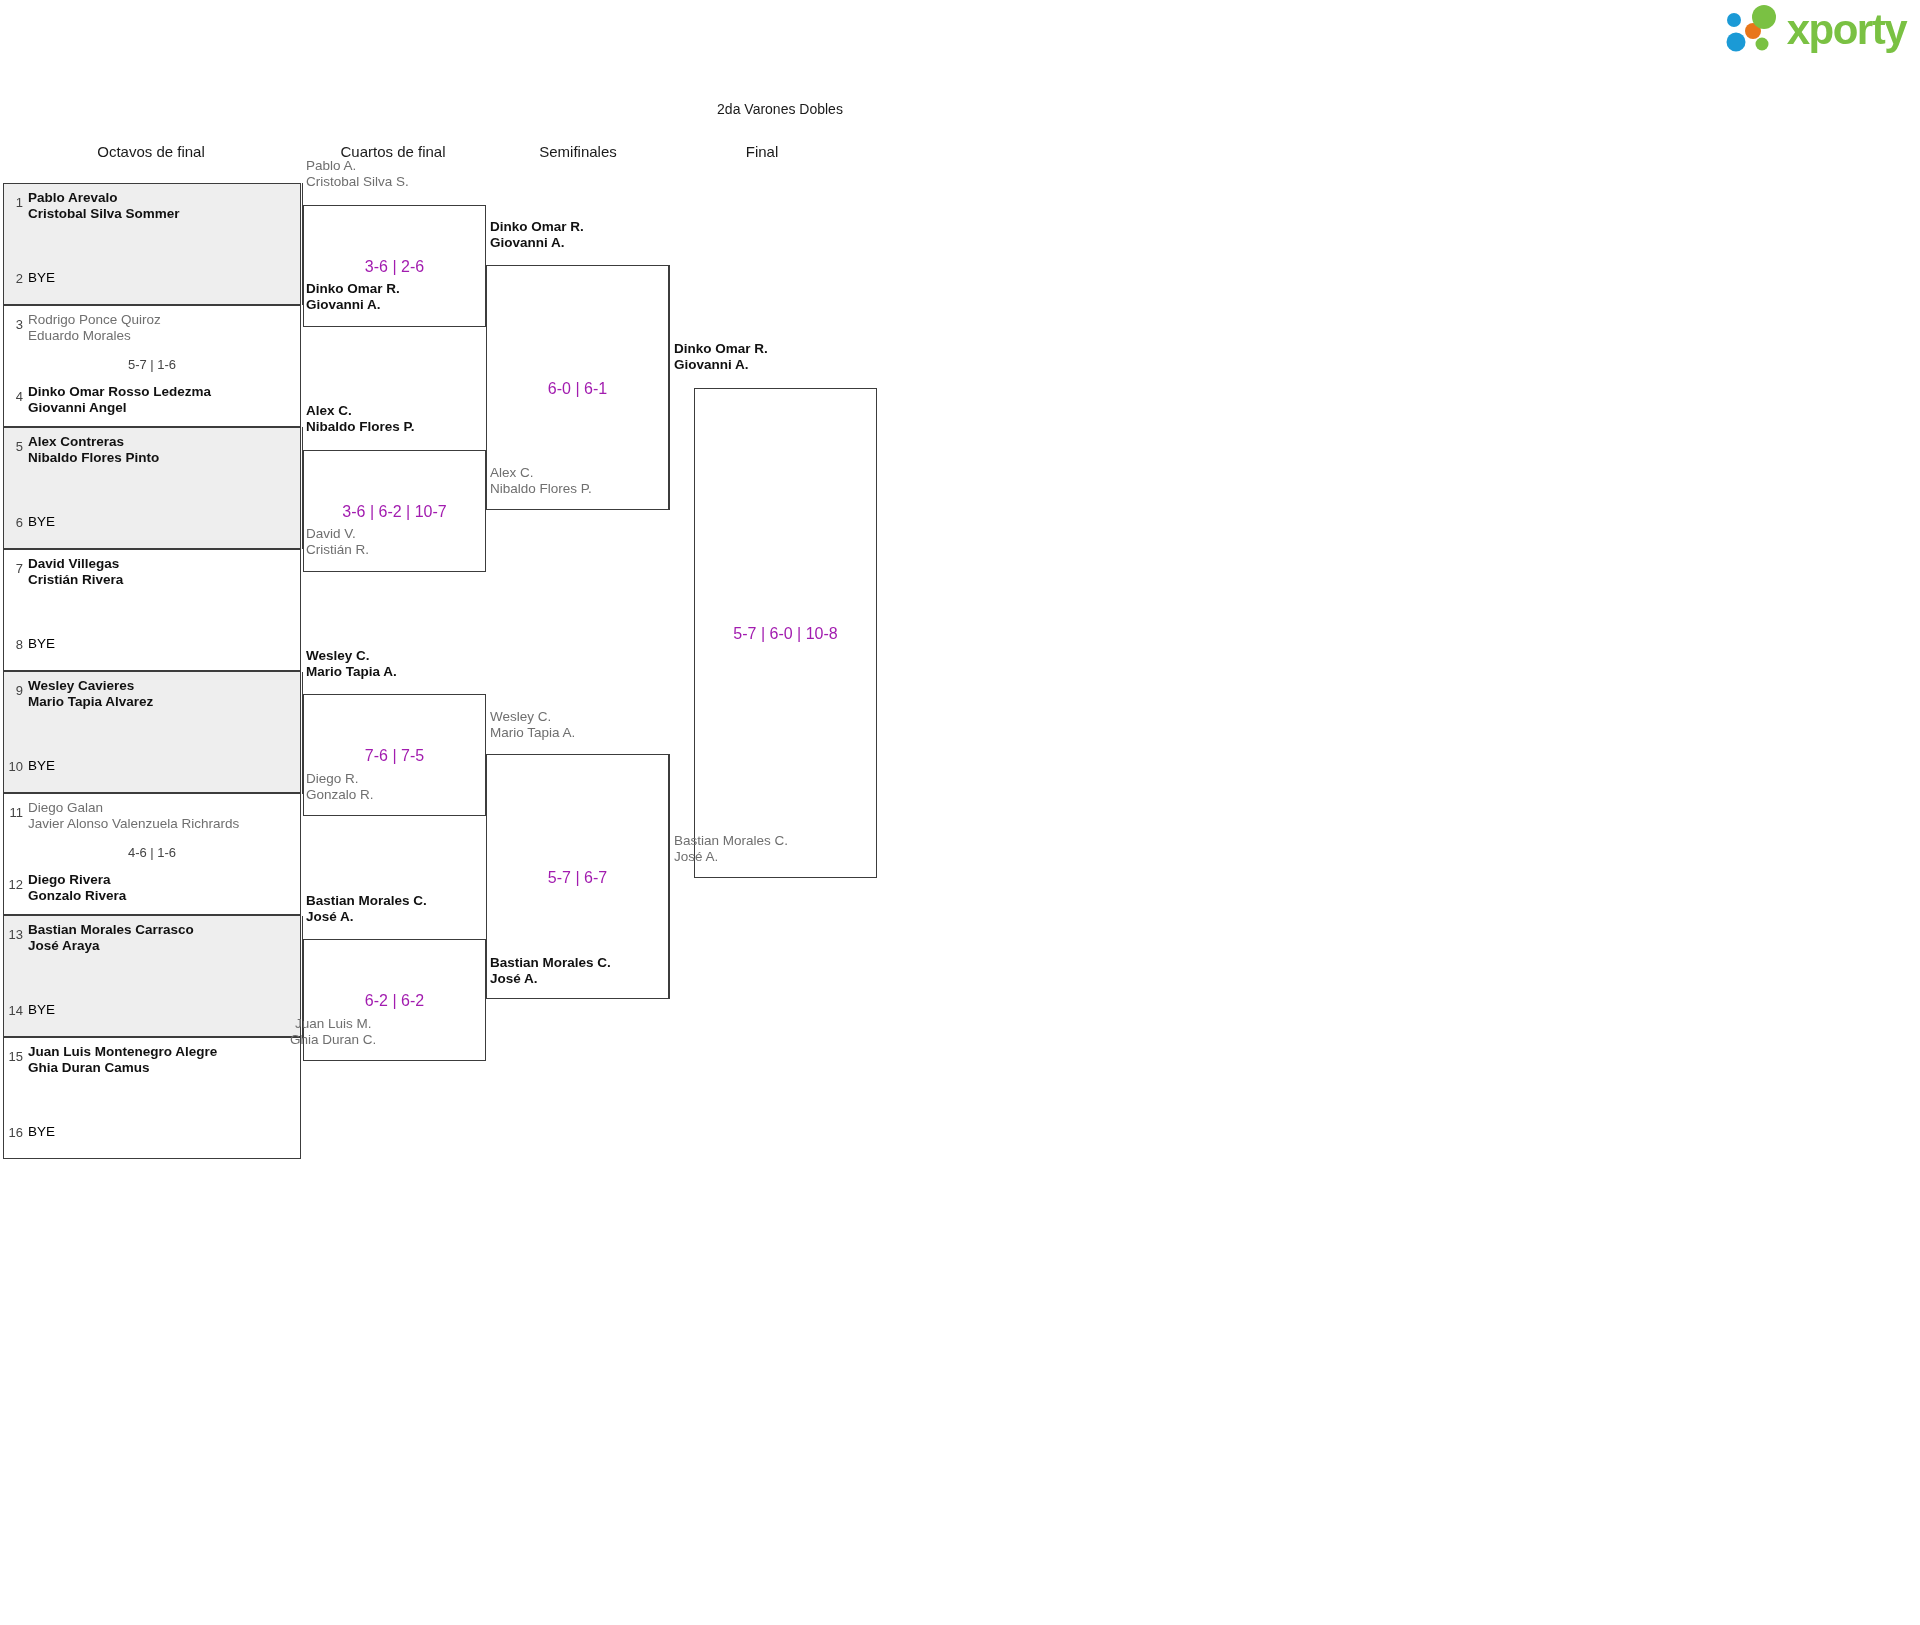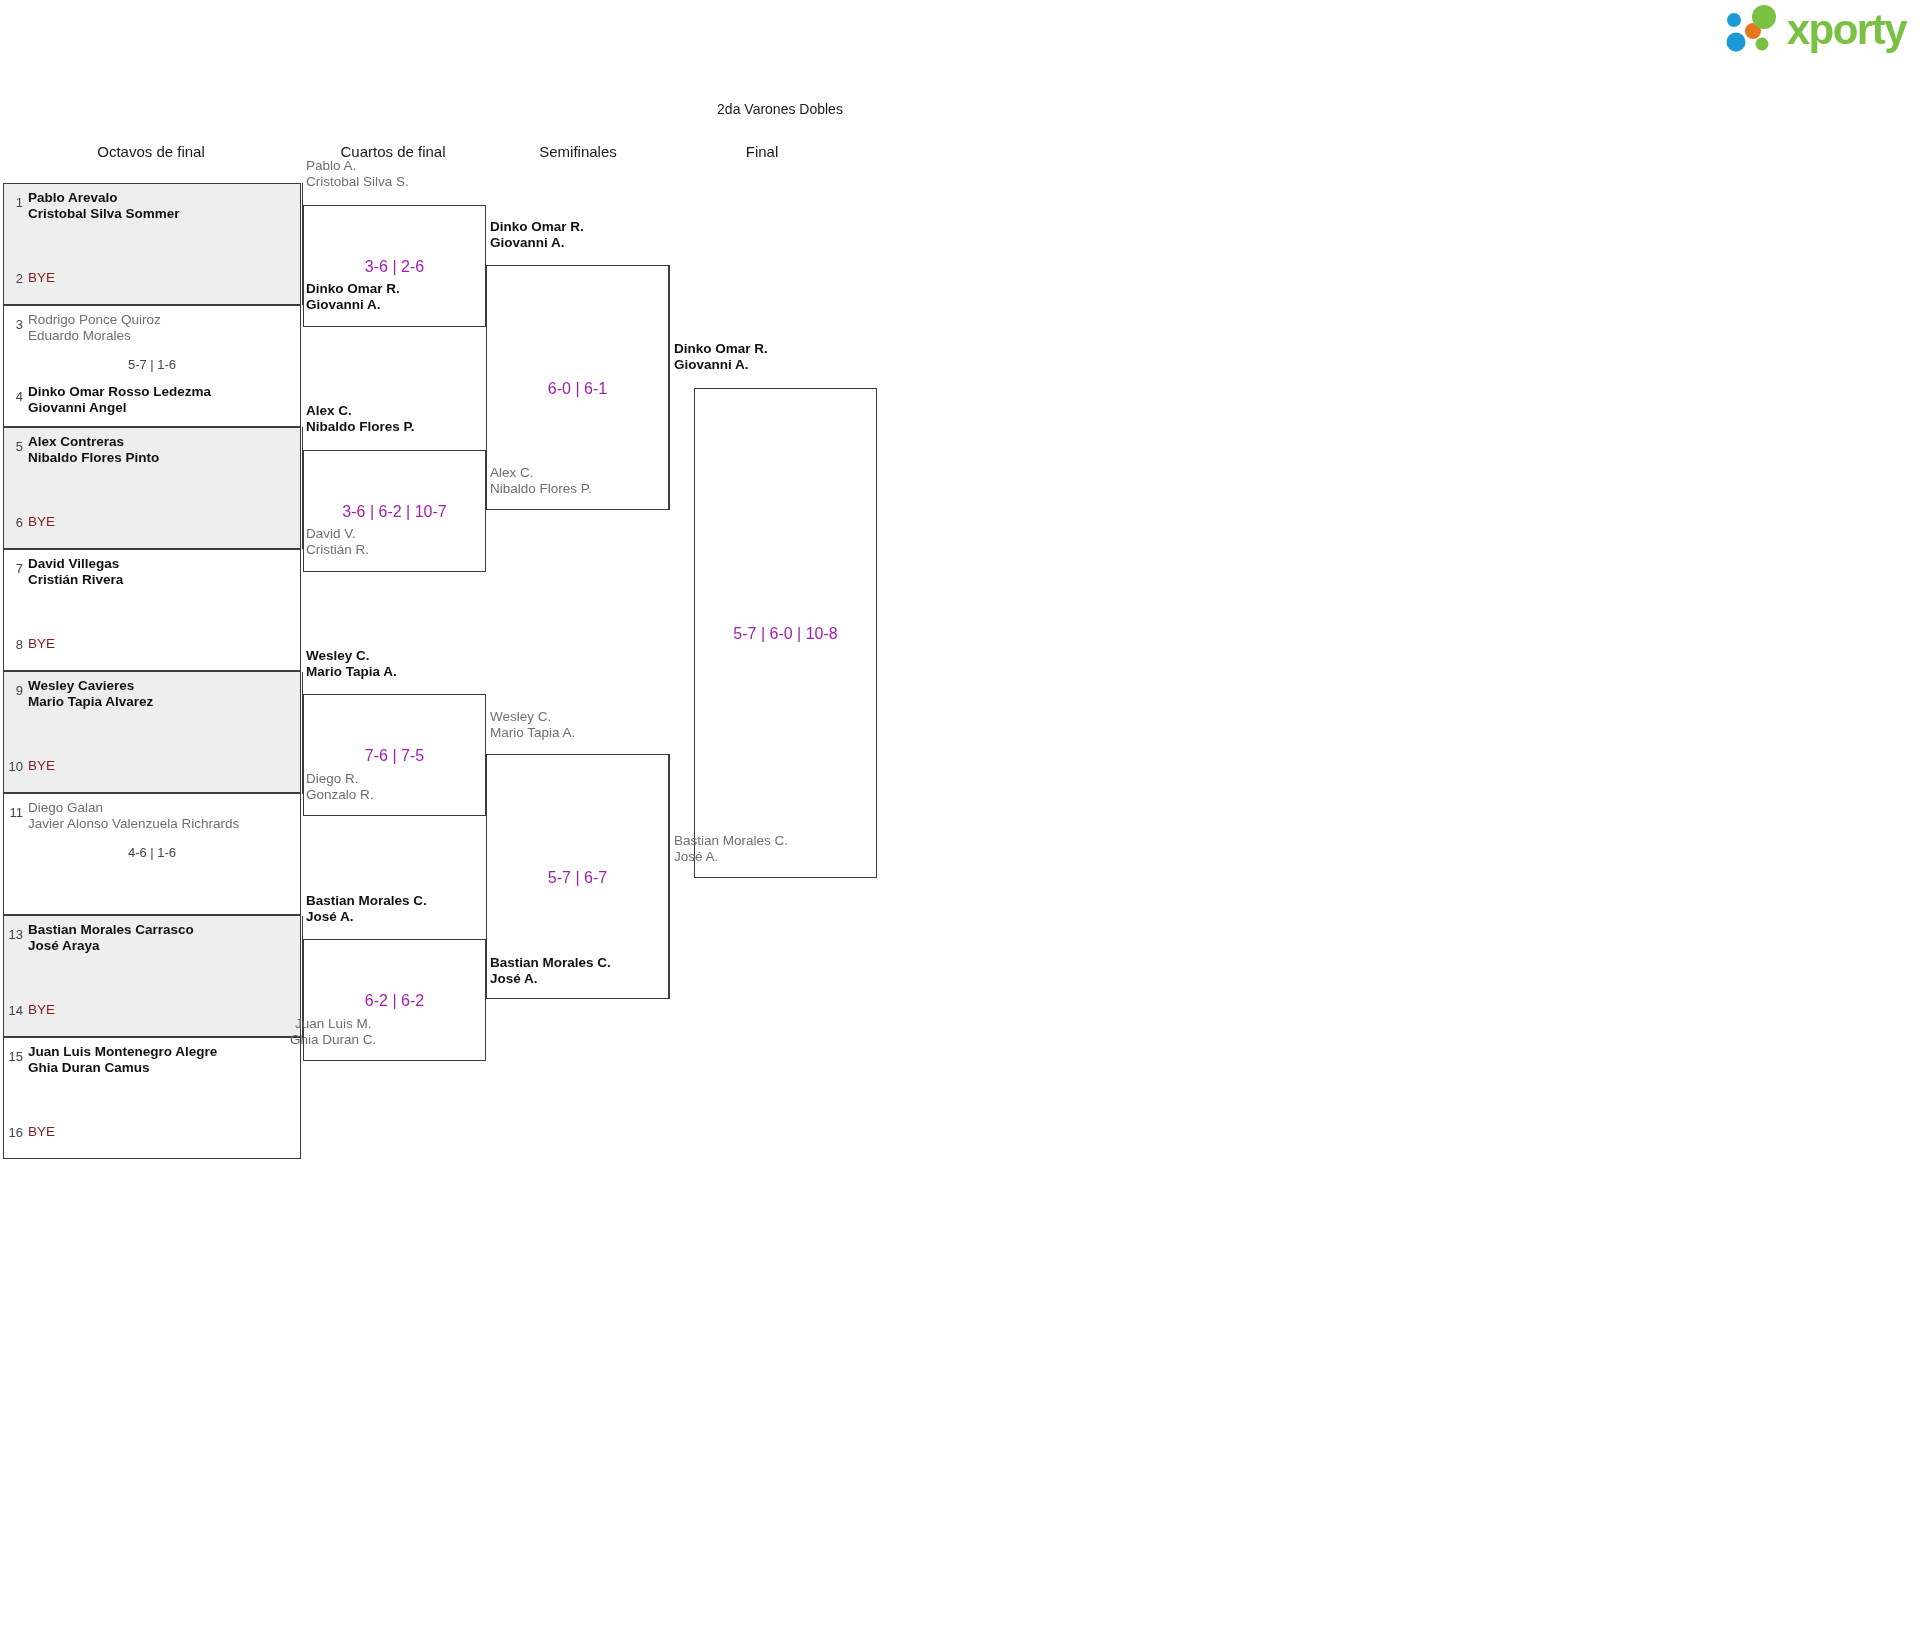--- a/index.html
+++ b/index.html
@@ -96,21 +96,21 @@
     padding-top: 14px;
   }
   .names {
     font-size: 13.5px;
     line-height: 15.5px;
     padding-top: 2px;
     color: #6f6f6f;
     white-space: nowrap;
   }
   .names.winner { color: #111111; font-weight: bold; }
-  .names.bye { color: #7f1d1d; padding-top: 12px; }
+  .names.bye { color: #000000; padding-top: 12px; }
 
   .r1-score {
     position: absolute;
     left: 0; right: 0;
     text-align: center;
     font-size: 13px;
     color: #444;
   }
 
   
@@ -247,20 +247,27 @@
       </div>
       <div class="r1-block" style="top: 793px; height: 122px;">
         <div class="r1-row" style="top: 4px;">
           <div class="seed" style="padding-top: 8px;">11</div>
           <div class="names">
             <div>Diego Galan</div>
             <div>Javier Alonso Valenzuela Richrards</div>
           </div>
         </div>
         <div class="r1-score" style="top: 51px;">4-6 | 1-6</div>
+        <div class="r1-row" style="top: 76px;">
+          <div class="seed" style="padding-top: 8px;">12</div>
+          <div class="names winner">
+            <div>Diego Rivera</div>
+            <div>Gonzalo Rivera</div>
+          </div>
+        </div>
       </div>
       <div class="r1-block shaded" style="top: 915px; height: 122px;">
         <div class="r1-row" style="top: 4px;">
           <div class="seed" style="padding-top: 8px;">13</div>
           <div class="names winner">
             <div>Bastian Morales Carrasco</div>
             <div>José Araya</div>
           </div>
         </div>
         <div class="r1-row" style="top: 76px;">

